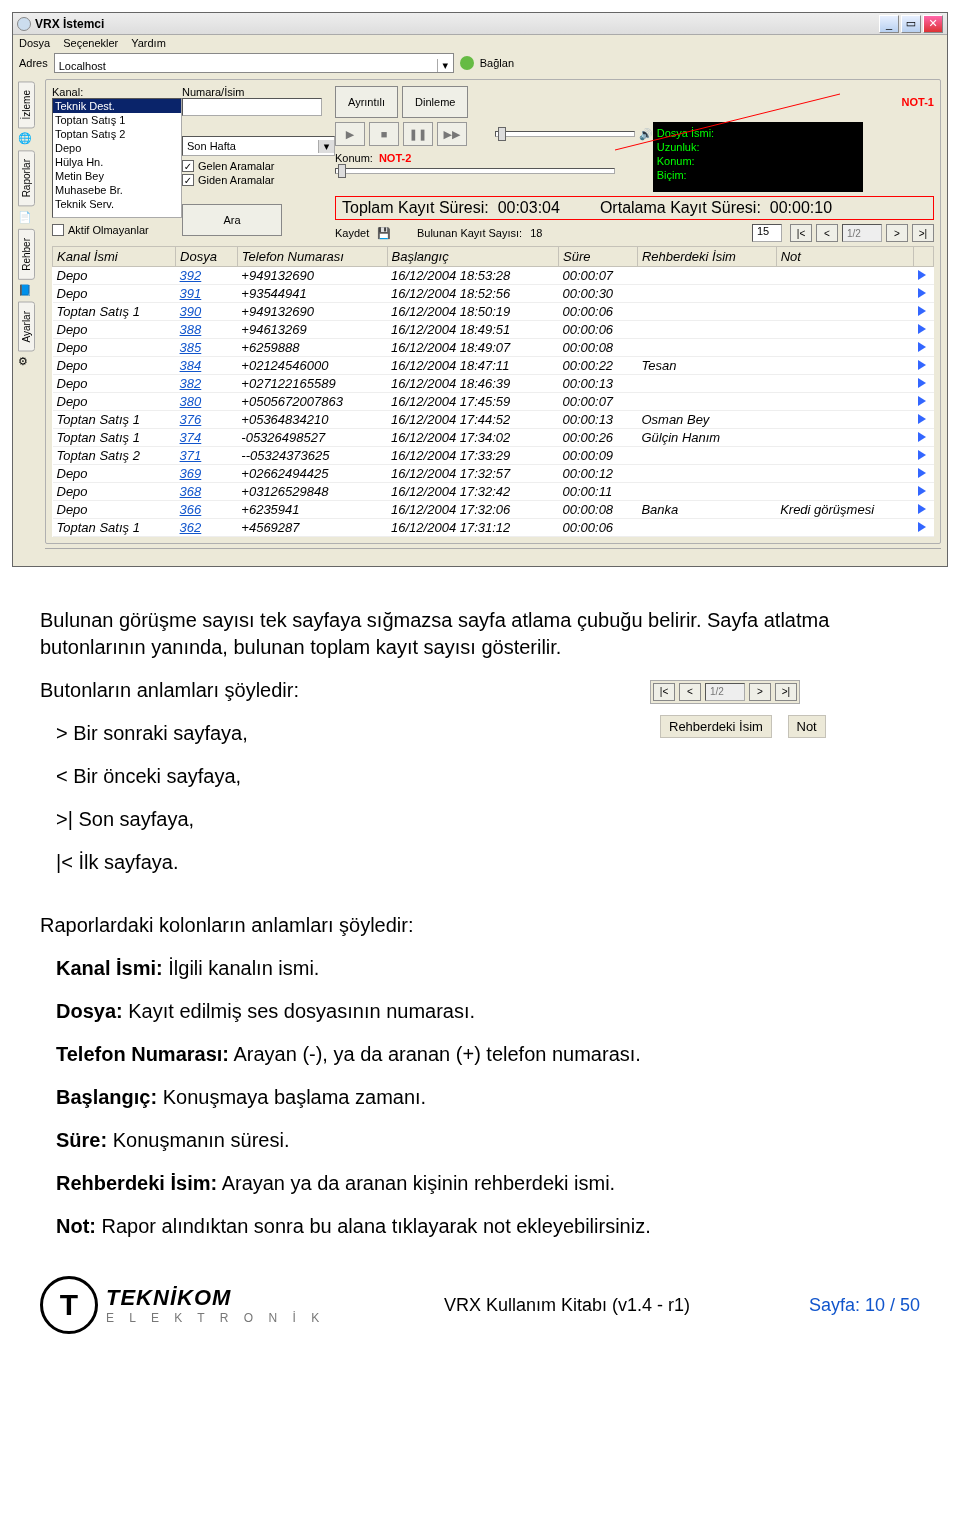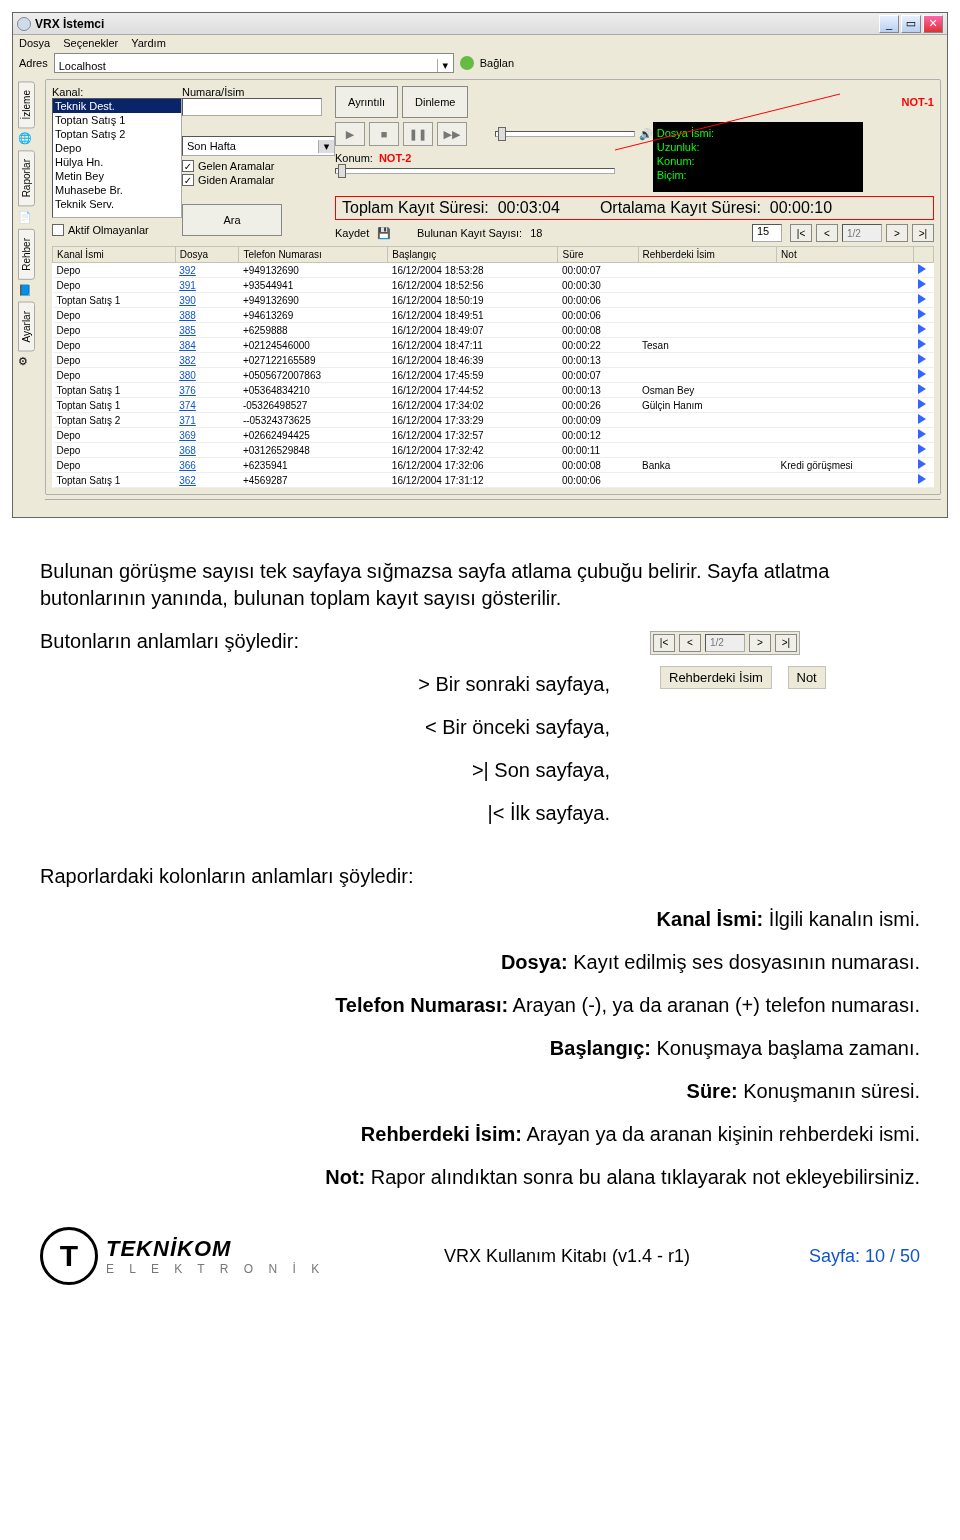--- a/index.html
+++ b/index.html
@@ -43,30 +43,30 @@
   .media-btn{width:30px;height:24px;border:1px solid #999;background:#efefe7;display:flex;align-items:center;justify-content:center;font-size:11px;color:#777;}
   .slider{flex:0 0 140px;height:6px;border:1px inset #aaa;background:#fff;position:relative;}
   .slider .knob{position:absolute;width:8px;height:14px;top:-5px;left:2px;background:#ddd;border:1px solid #666;}
   .black-pane{background:#000;color:#0f0;font-size:11px;padding:4px;width:210px;height:70px;}
   .black-pane div{line-height:14px;}
   .red-box{border:1px solid #f00;padding:2px 6px;display:flex;gap:40px;align-items:center;font-size:16px;margin:4px 0;}
   .pager{display:flex;align-items:center;gap:4px;}
   .pager .pbtn{width:22px;height:18px;border:1px solid #888;background:#efefe7;display:flex;align-items:center;justify-content:center;font-size:10px;}
   .pager .pg{width:40px;height:18px;border:1px inset #aaa;background:#eee;padding:0 4px;color:#777;font-size:10px;display:flex;align-items:center;}
   
-  table.records{width:100%;border-collapse:collapse;font-size:10px;background:#fff;margin-top:4px;}
+  table.records{width:100%;border-collapse:collapse;font-size:13px;background:#fff;margin-top:4px;font-style:italic;}
   table.records th{background:#ece9d8;border:1px solid #c5c2b8;padding:2px 4px;font-weight:normal;text-align:left;}
   table.records td{border-bottom:1px solid #eee;padding:1px 4px;}
   table.records td.link{color:#15c;text-decoration:underline;cursor:pointer;}
   .play-tri{width:0;height:0;border-left:8px solid #36f;border-top:5px solid transparent;border-bottom:5px solid transparent;display:inline-block;}
   .footer-bar{height:14px;border-top:1px solid #aaa;margin-top:4px;}
   
   .doc { padding: 28px 40px 0 40px; font-family: Arial, sans-serif; font-size:20px; line-height:1.35; color:#000;}
   .doc p{margin-bottom:16px;}
-  .doc .indent{margin-left:16px;text-align:right;}
+  .doc .indent{margin-left:16px;}
   .doc b{font-weight:bold;}
   .doc .pager-img{display:inline-block;border:1px solid #aaa;padding:2px;background:#ece9d8;vertical-align:middle;}
   .doc .hdr-img{display:inline-block;border:1px solid #c5c2b8;background:#ece9d8;padding:2px 8px;font-size:13px;margin-left:10px;vertical-align:middle;}
   .bottom{display:flex;align-items:center;justify-content:space-between;padding:20px 40px 10px 40px;}
   .logo{display:flex;align-items:center;gap:8px;}
   .logo-circ{width:58px;height:58px;border:3px solid #000;border-radius:50%;display:flex;align-items:center;justify-content:center;font-size:30px;font-weight:bold;}
   .logo-txt{font-family:Arial;font-style:italic;font-weight:bold;font-size:22px;letter-spacing:1px;}
   .logo-sub{font-size:12px;letter-spacing:6px;color:#777;}
   .bottom .mid{font-size:18px;}
   .bottom .pg{font-size:18px;color:#15c;}

